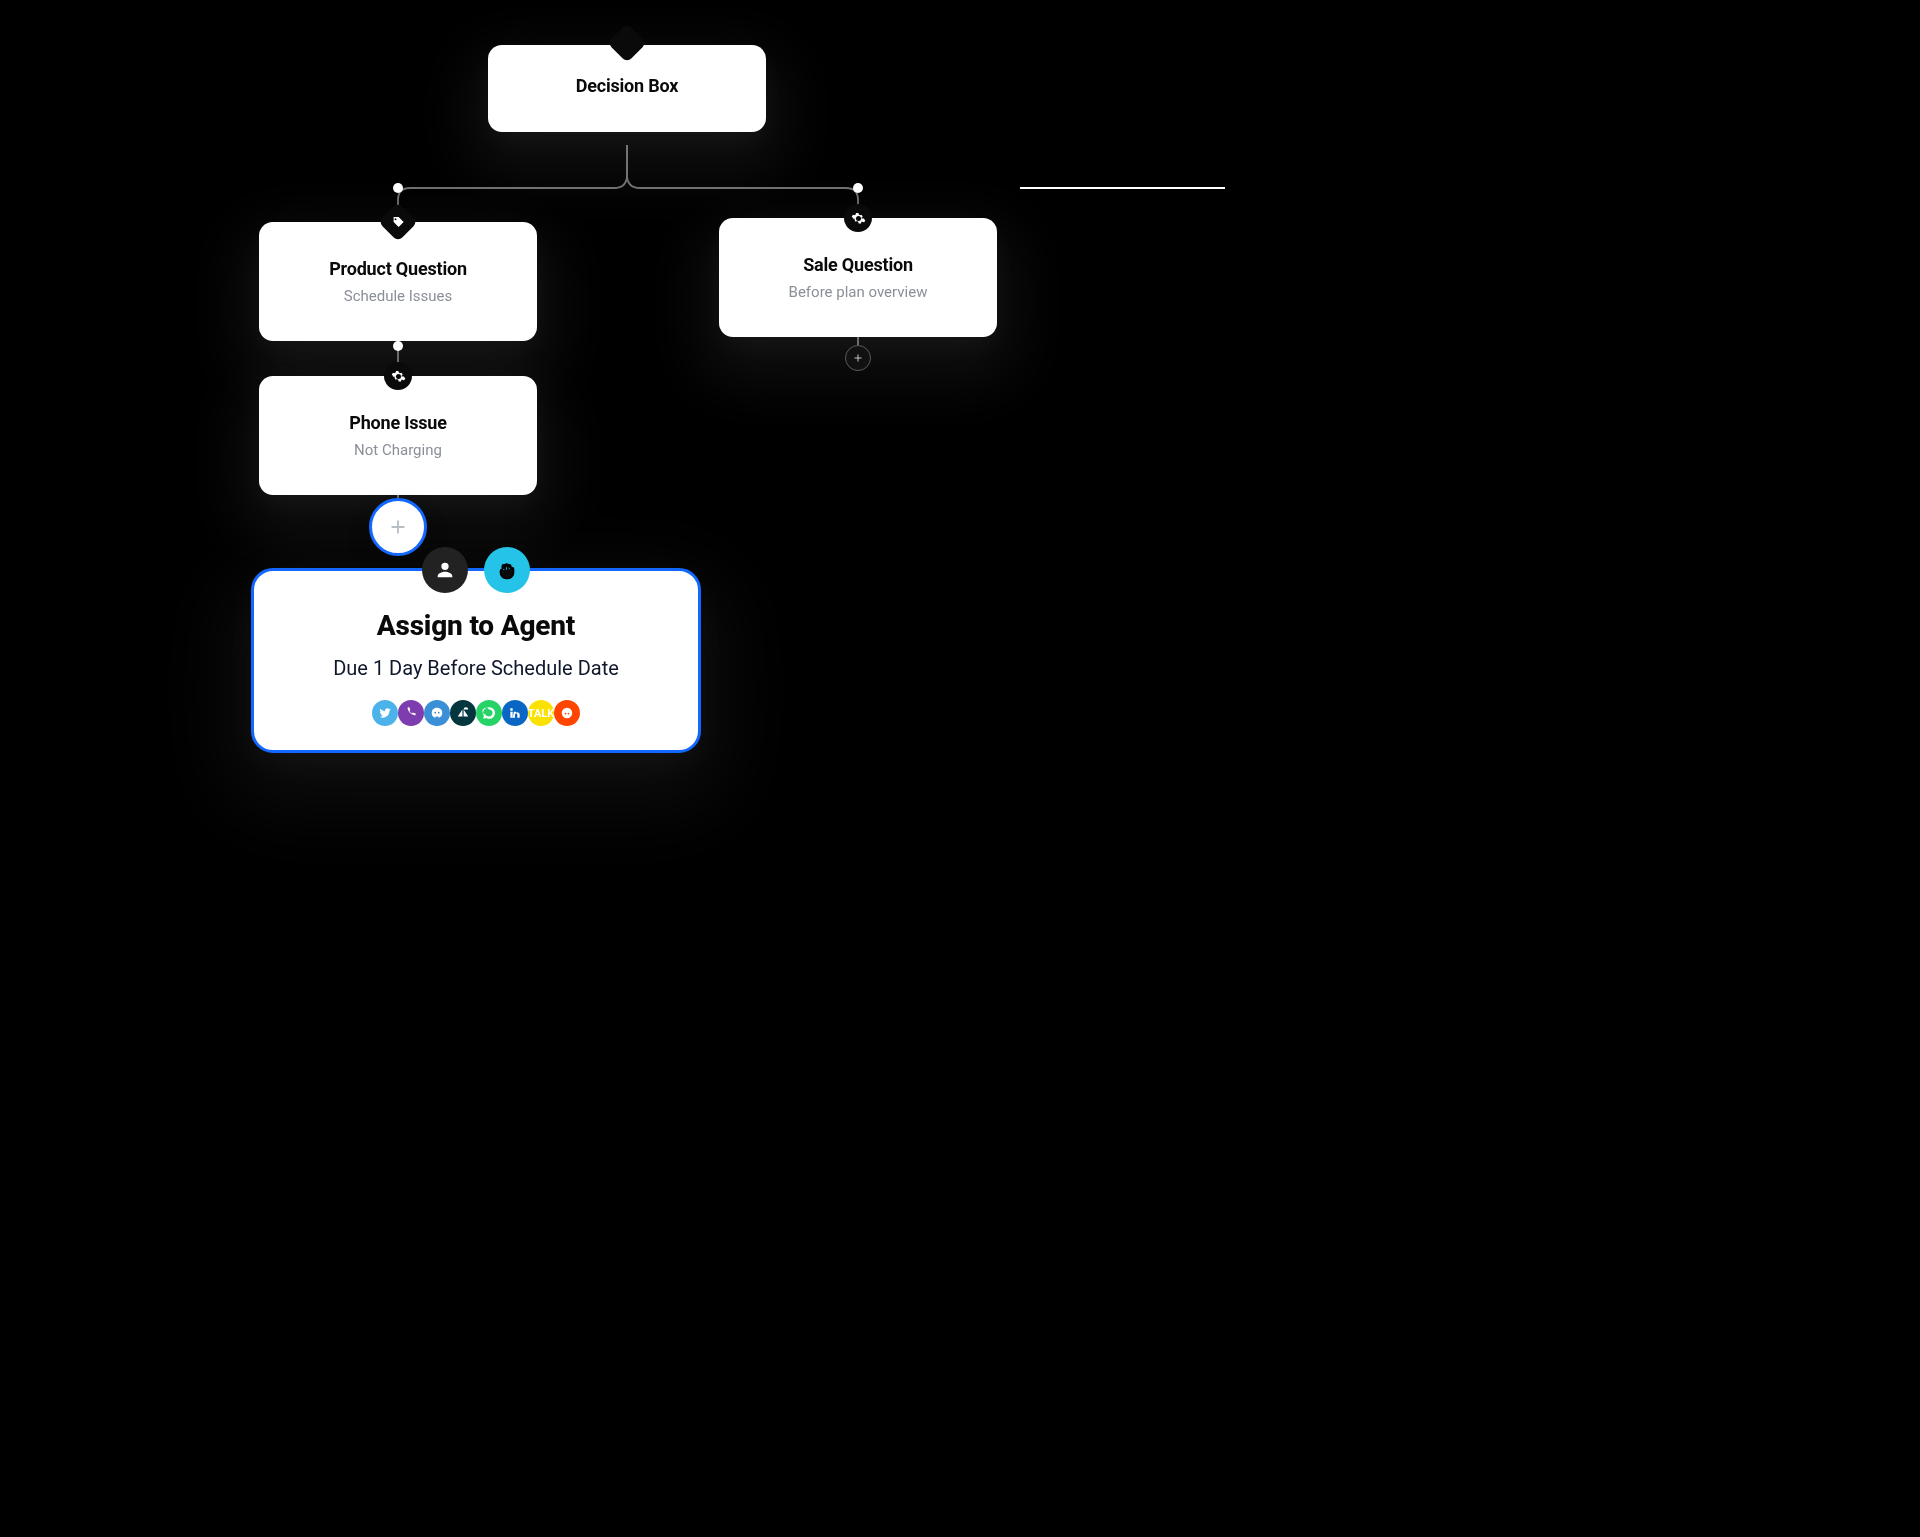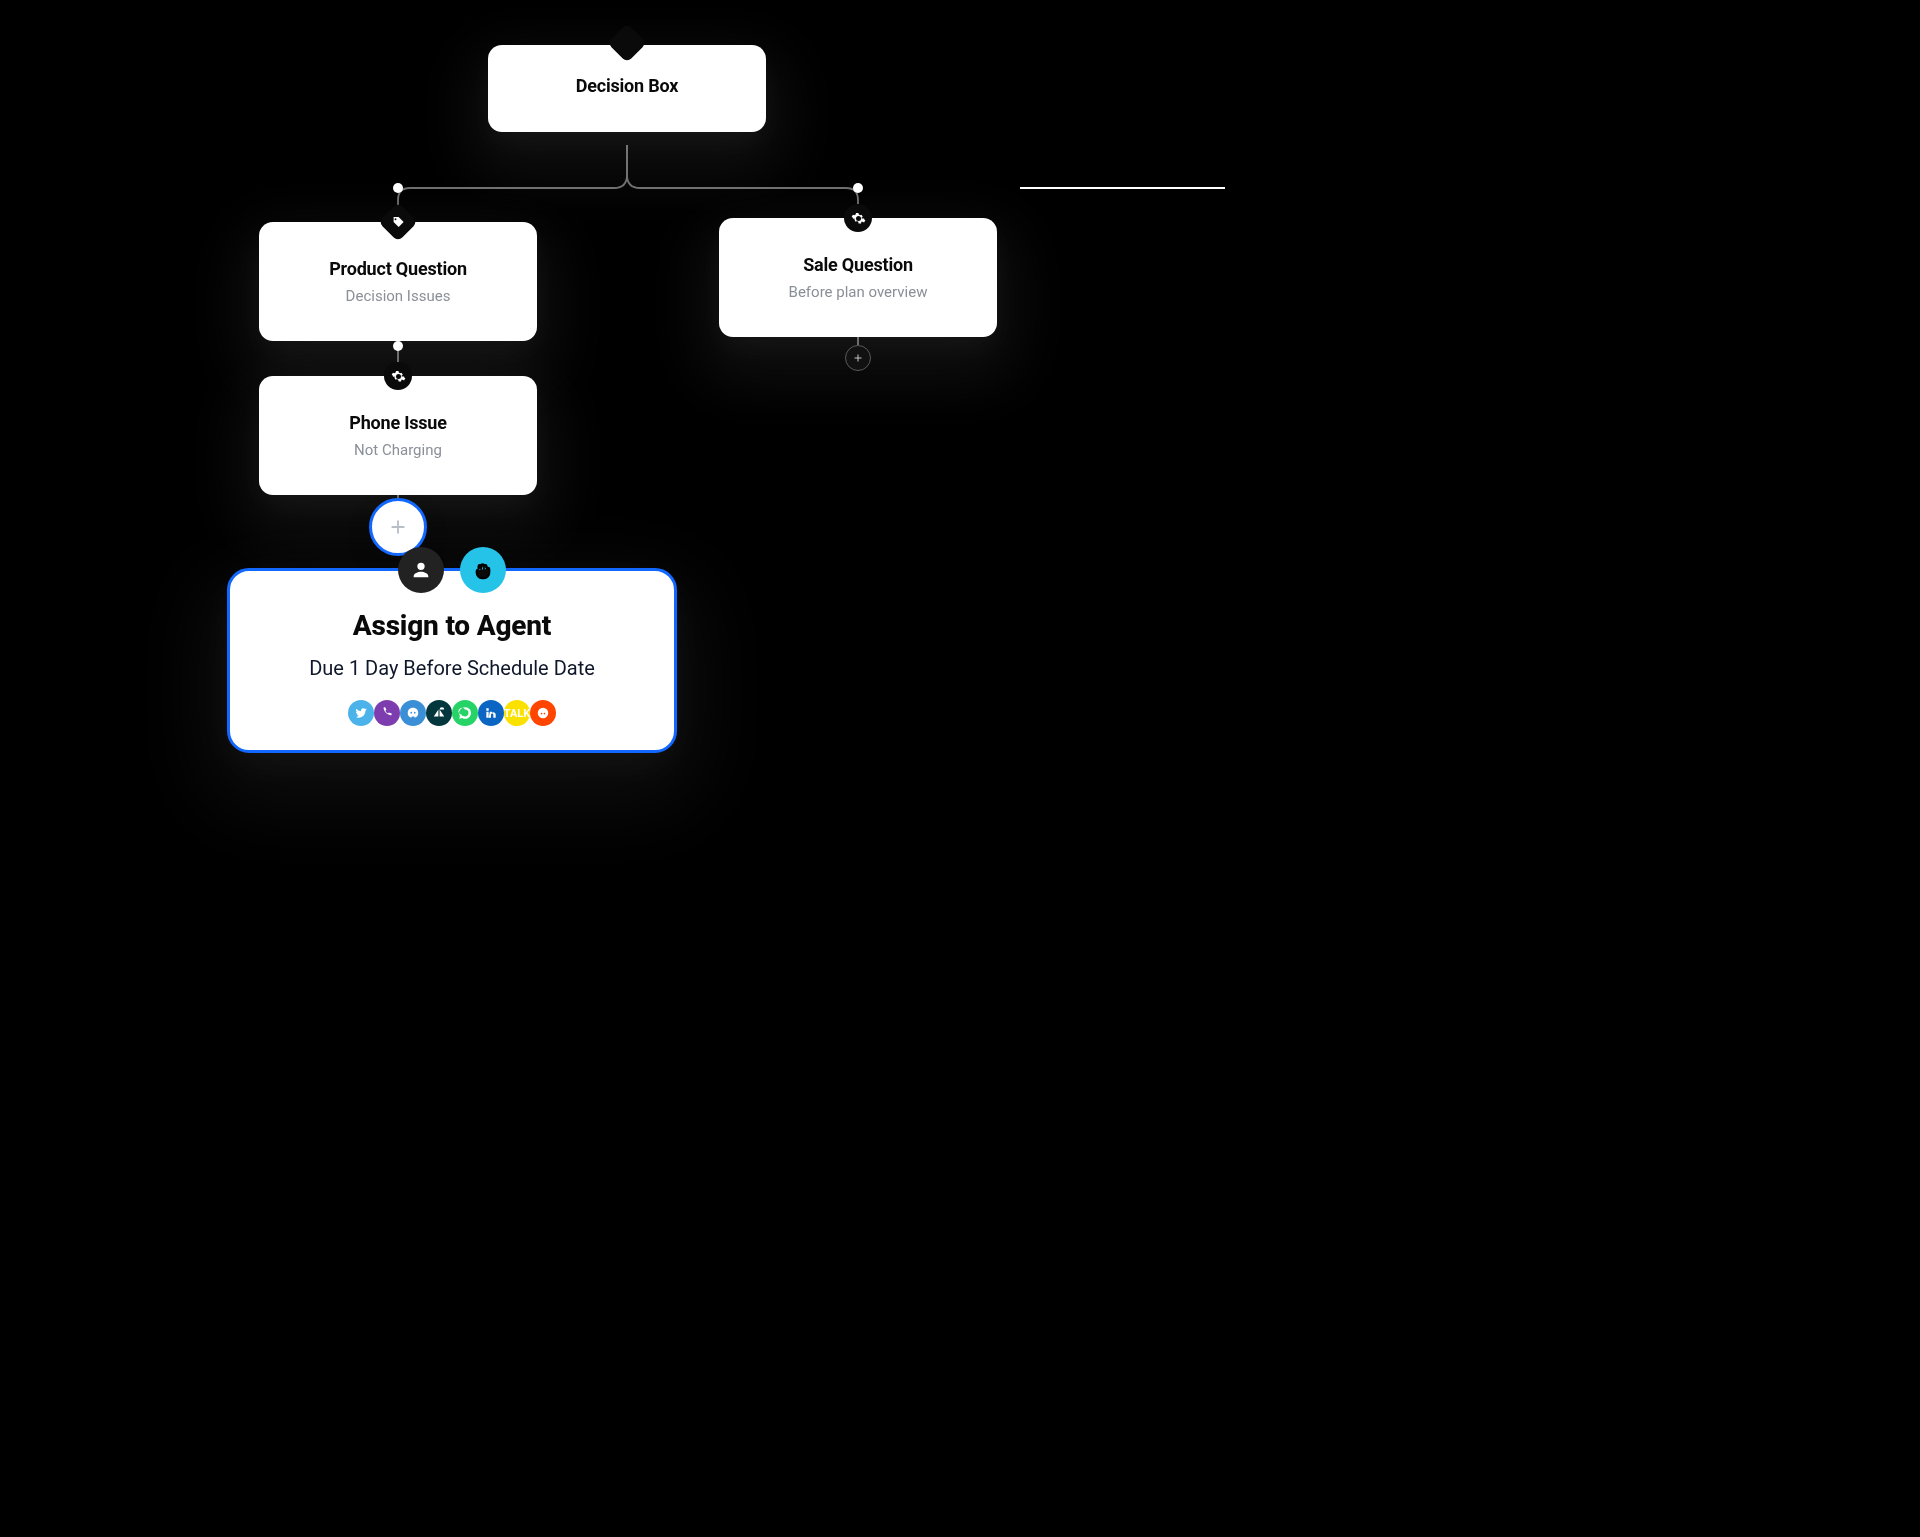--- a/index.html
+++ b/index.html
@@ -48,20 +48,21 @@
   .node.root {
     width: 278px;
     padding: 30px 18px 36px;
   }
   .node.large {
     width: 450px;
     padding: 38px 24px 24px;
     border-radius: 22px;
     border: 3px solid #1267ff;
     box-shadow: 0 30px 80px 25px rgba(255,255,255,0.05), 0 12px 40px rgba(255,255,255,0.04);
+    margin-left: 24px;
   }
   .node.large .title {
     font-size: 28px;
     font-weight: 800;
   }
   .node.large .subtitle {
     margin-top: 14px;
     font-size: 20px;
     color: #0f172a;
   }
@@ -185,21 +186,21 @@
     <div class="title">Decision Box</div>
   </div>
 
   <div class="node small" style="left:259px; top:222px;">
     <div class="icon-badge" style="transform:translateX(-50%) rotate(45deg); border-radius:6px;">
       <svg viewBox="0 0 24 24" style="transform:rotate(-45deg)">
           <path d="M21 11l-8-8H5v8l8 8 8-8zM8 8a1.5 1.5 0 110-3 1.5 1.5 0 010 3z" fill="#fff"></path>
         </svg>
     </div>
     <div class="title">Product Question</div>
-    <div class="subtitle">Decision Issues</div>
+    <div class="subtitle">Schedule Issues</div>
   </div>
 
   <div class="node small" style="left:259px; top:376px;">
     <div class="icon-badge round">
       <svg viewBox="0 0 24 24">
           <path d="M12 8a4 4 0 100 8 4 4 0 000-8zm9 4a7 7 0 01-.1 1.2l2 1.6-2 3.4-2.4-1a7.2 7.2 0 01-2 .1l-.4 2.6h-4l-.4-2.6a7 7 0 01-2-1.2l-2.4 1-2-3.4 2-1.6A7 7 0 013 12a7 7 0 01.1-1.2l-2-1.6 2-3.4 2.4 1a7 7 0 012-1.2L8 3h4l.4 2.6a7 7 0 012 1.2l2.4-1 2 3.4-2 1.6c.1.4.2.8.2 1.2z" fill="#fff"></path>
         </svg>
     </div>
     <div class="title">Phone Issue</div>
     <div class="subtitle">Not Charging</div>

